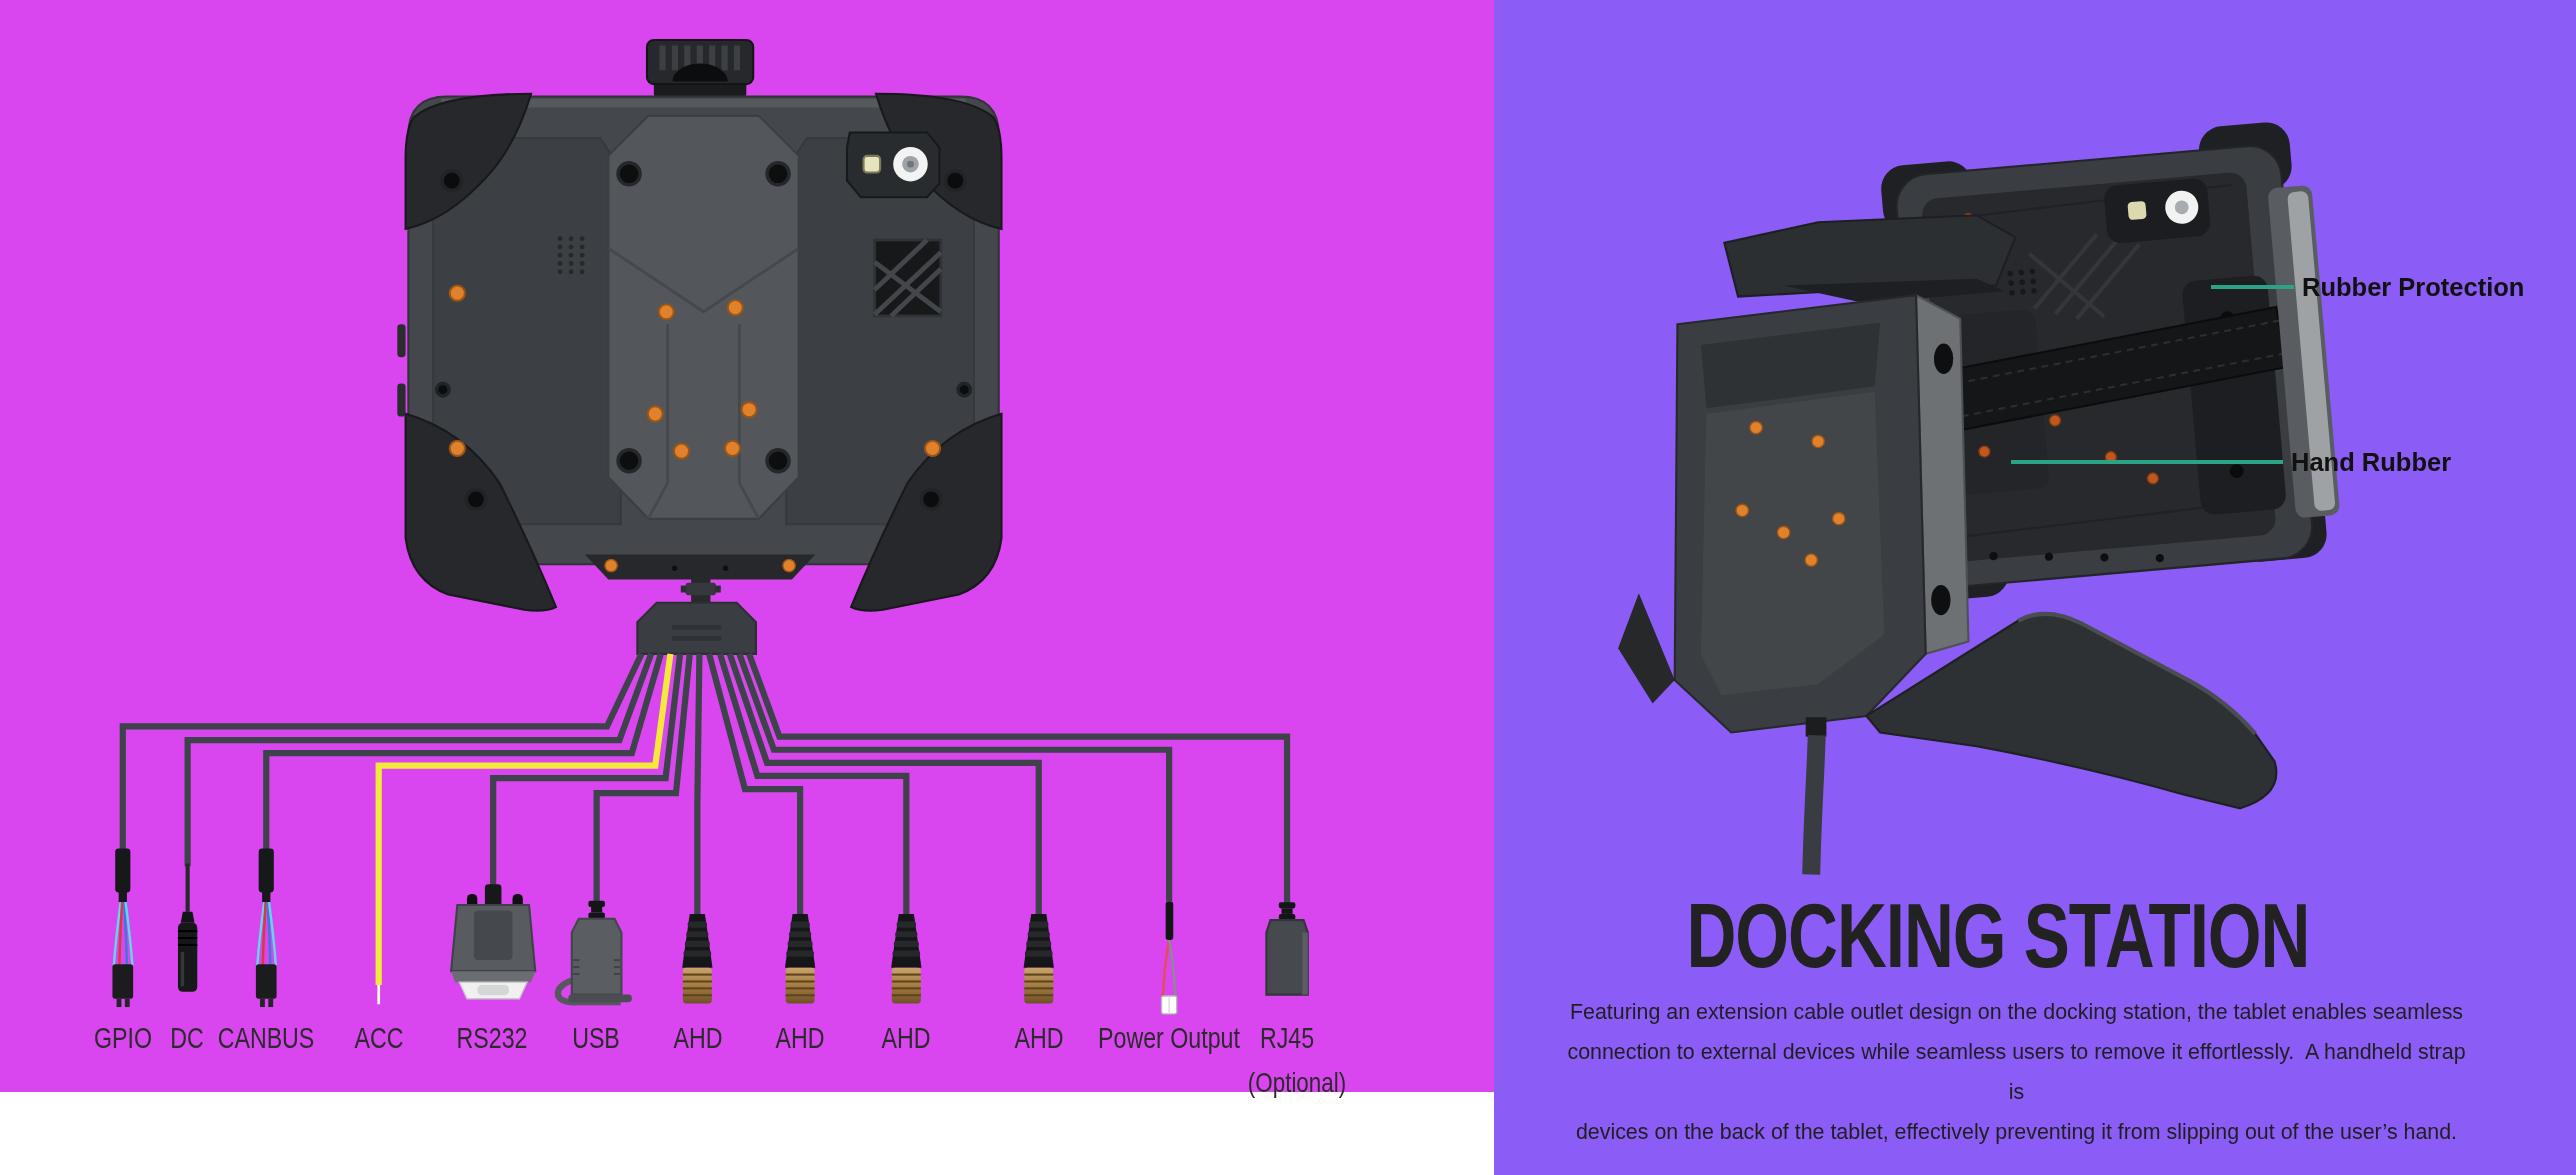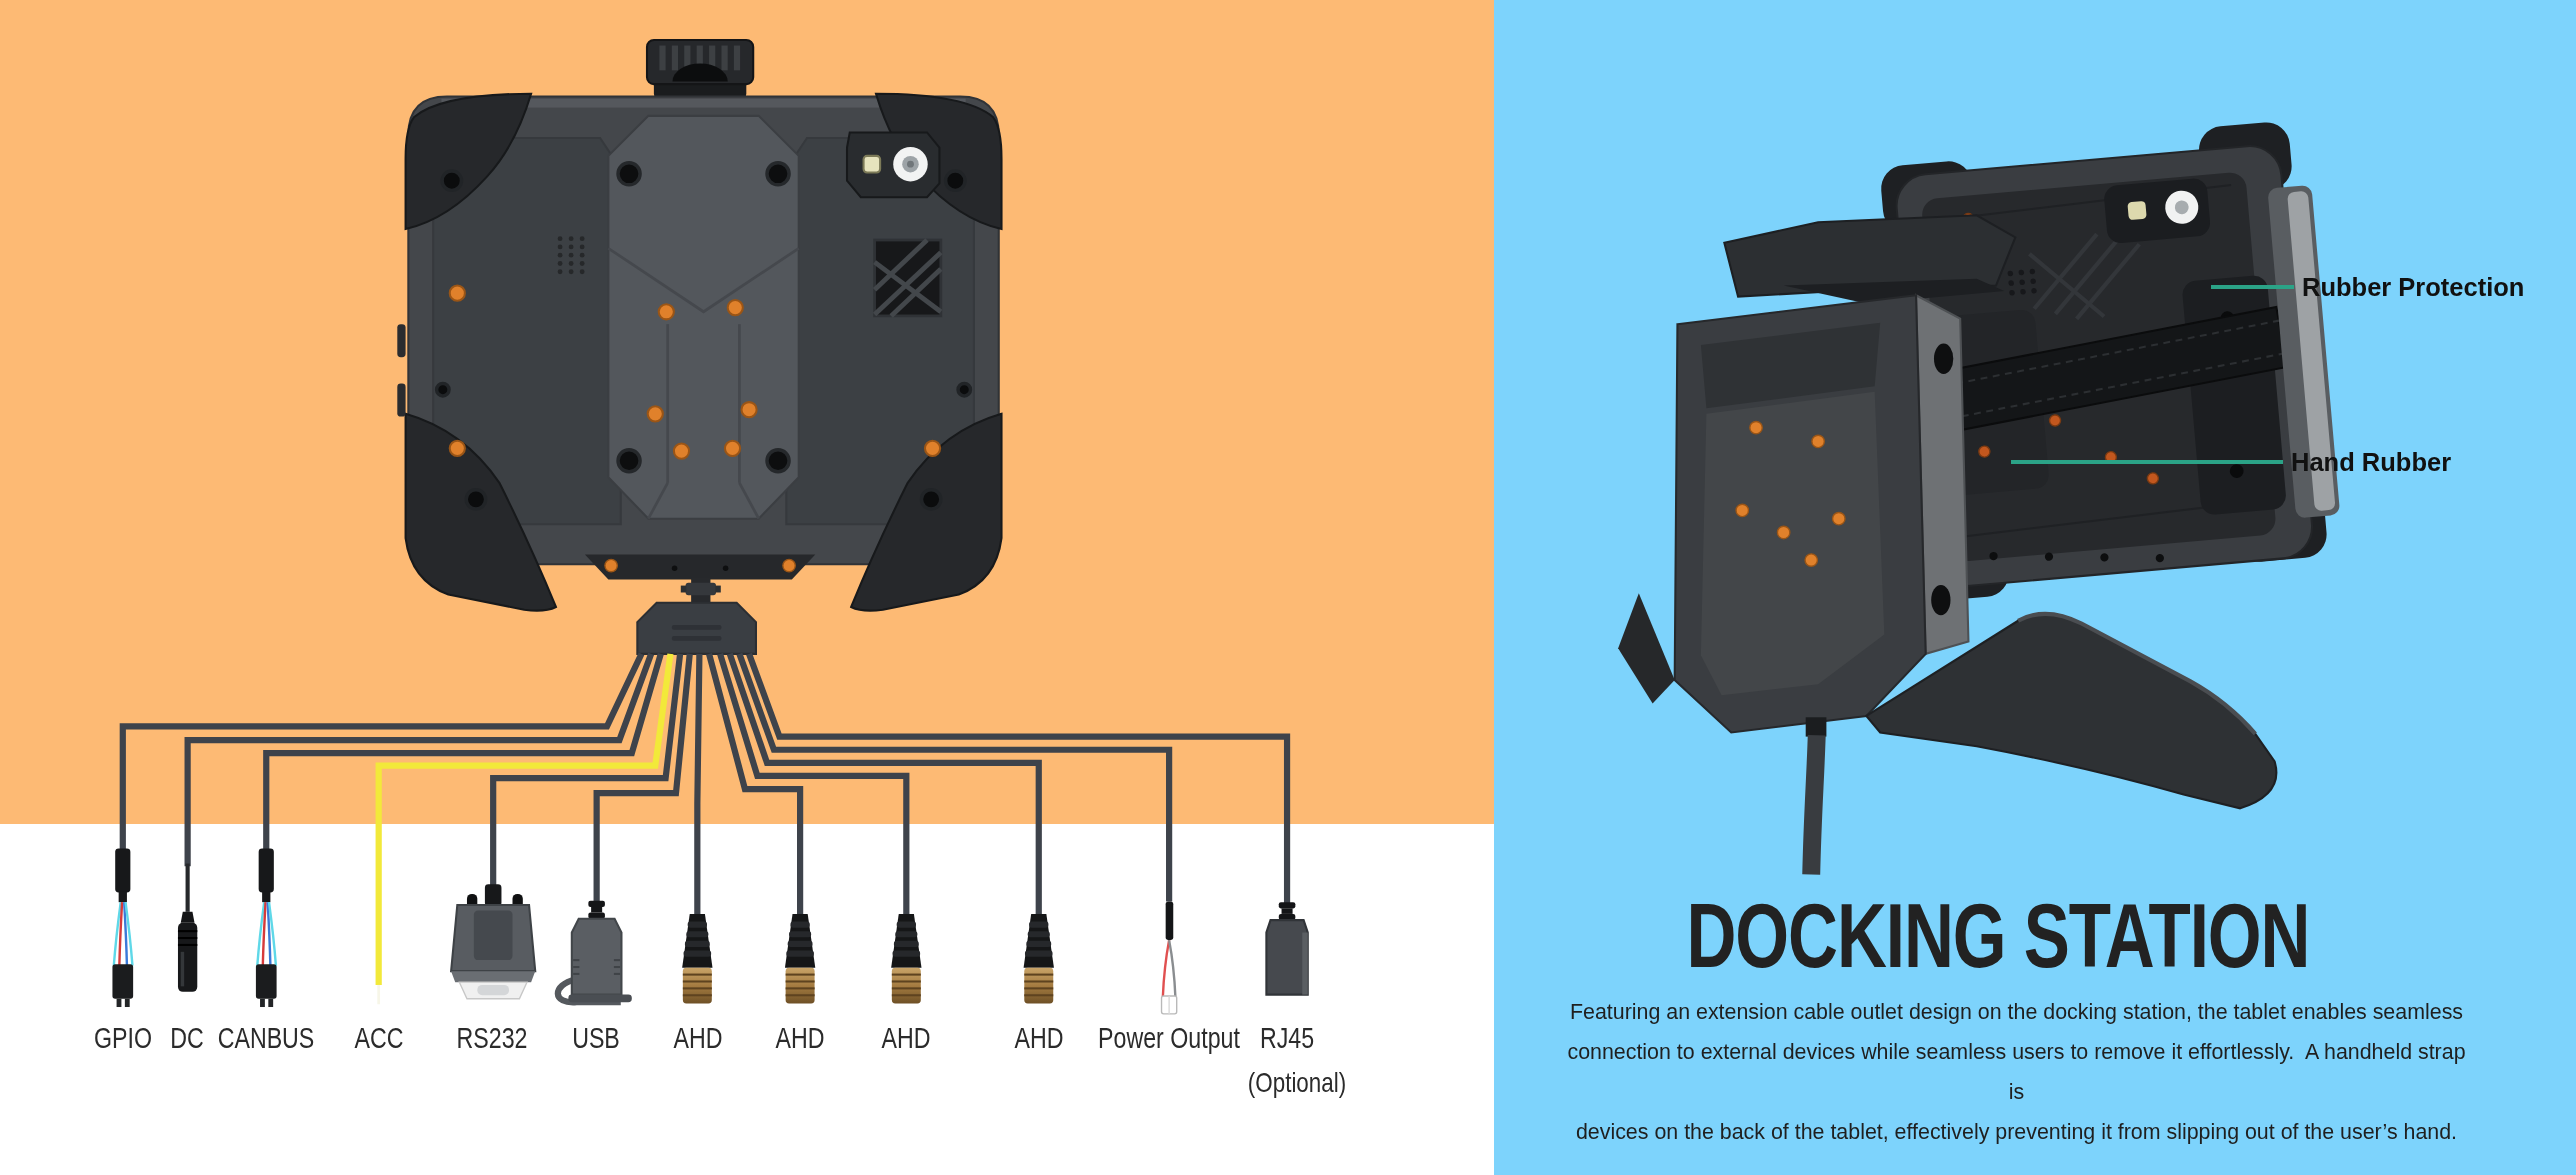--- a/index.html
+++ b/index.html
@@ -1,19 +1,19 @@
 <!DOCTYPE html>
 <html style="font-size:11px"><head>
 <meta charset="utf-8">
 <style>
   html,body{margin:0;padding:0;background:#fff;}
   .stage{position:relative;width:2576px;height:1176px;overflow:hidden;
          font-family:"Liberation Sans",sans-serif;}
-  .panel-left{position:absolute;left:0;top:0;width:1494px;height:824px;background:#fdba74;}
-  .panel-right{position:absolute;left:1494px;top:0;width:1082px;height:1176px;background:#7dd3fc;}
+  .panel-left{position:absolute;left:0;top:0;width:1494px;height:1092px;background:#d946ef;}
+  .panel-right{position:absolute;left:1494px;top:0;width:1082px;height:1176px;background:#8b5cf6;}
   .panel-left svg,.panel-right svg{position:absolute;left:0;top:0;}
 
   
   .port-label{position:absolute;transform:translateX(-50%) scaleX(0.8);
       font-size:29px;line-height:32px;color:#2b2b2b;white-space:nowrap;font-weight:400;}
   .port-sublabel{position:absolute;transform:translateX(-50%) scaleX(0.8);
       font-size:28px;line-height:30px;color:#2b2b2b;white-space:nowrap;}
 
   
   .callout-line{position:absolute;height:4.1px;background:#2ba387;}

